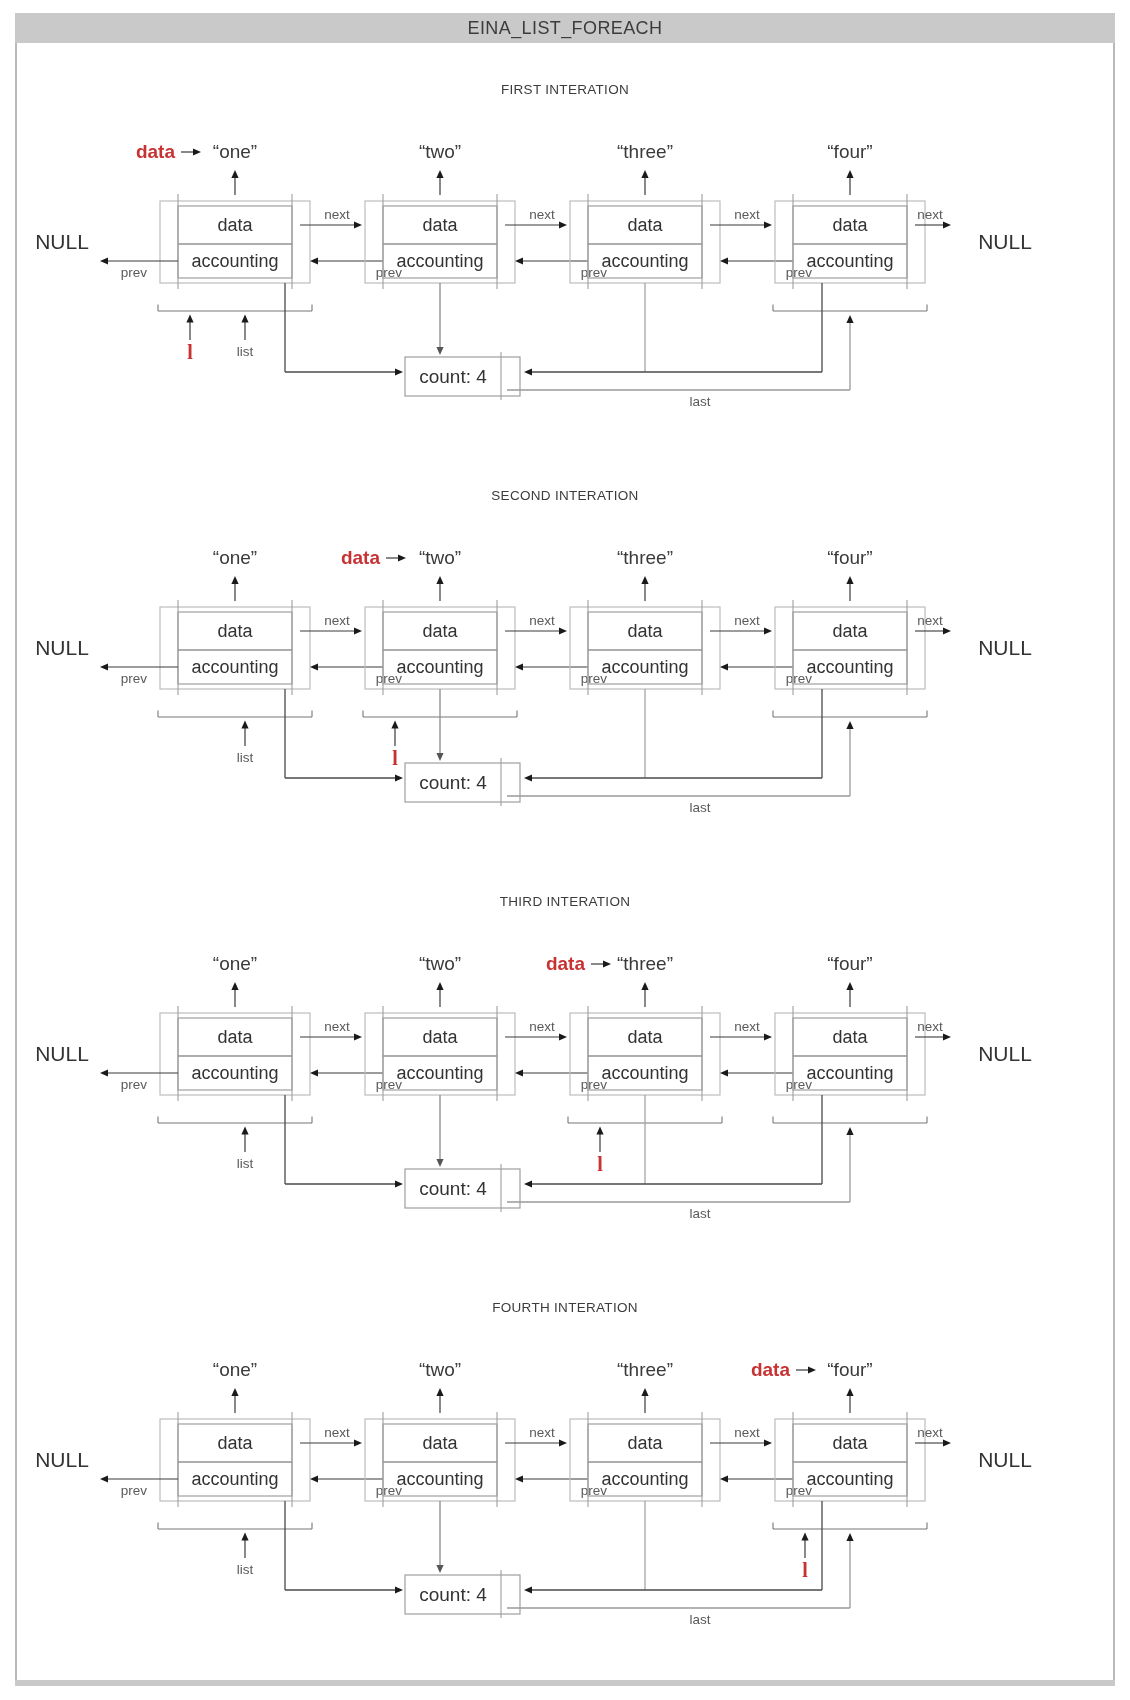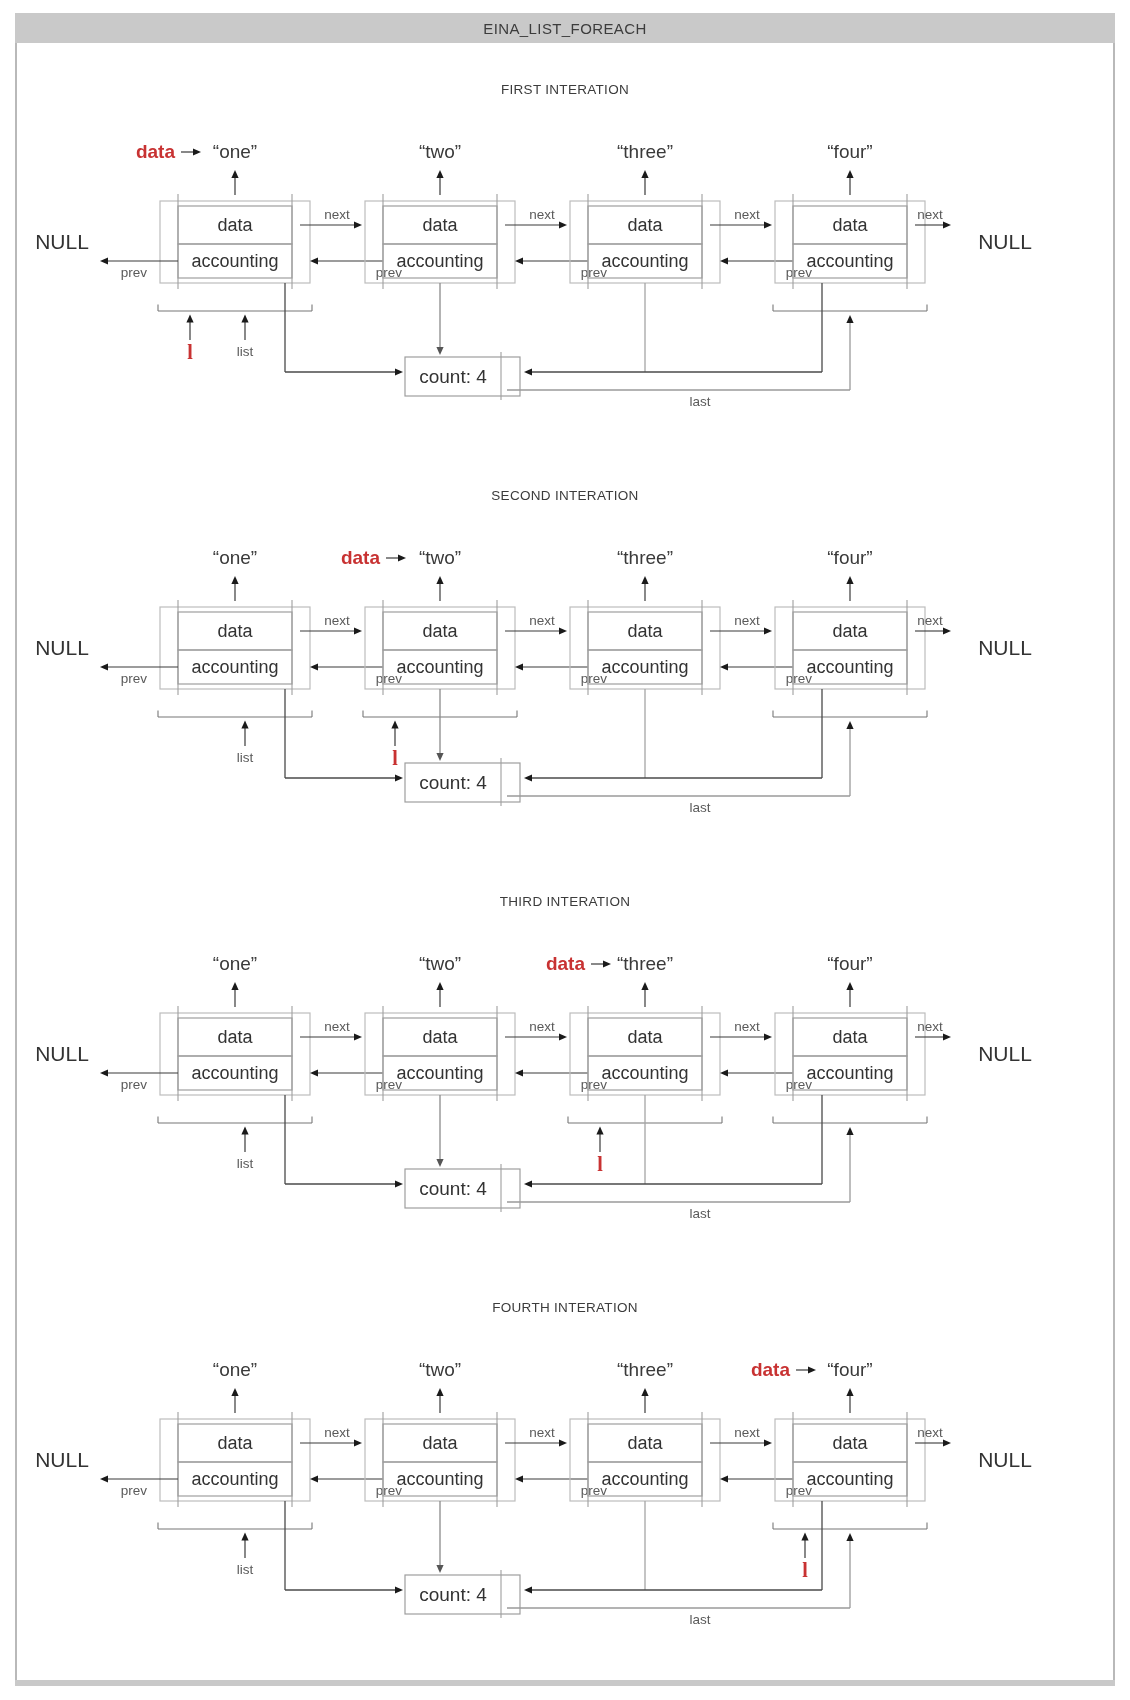--- a/index.html
+++ b/index.html
@@ -1,19 +1,19 @@
 <!DOCTYPE html>
 <html><head>
 <meta charset="utf-8">
 <style>
   html,body{margin:0;padding:0;background:#ffffff;}
   body{width:1130px;height:1700px;position:relative;font-family:"Liberation Sans",sans-serif;}
   .frame-top-bar{position:absolute;left:15px;top:13px;width:1100px;height:30px;background:#c9c9c9;
     display:flex;align-items:center;justify-content:center;}
-  .frame-top-bar span{font-size:15px;color:#3c3c3c;letter-spacing:.4px;}
+  .frame-top-bar span{font-size:18px;color:#3c3c3c;letter-spacing:.4px;}
   .frame-left{position:absolute;left:15px;top:43px;width:2px;height:1637px;background:#b9b9b9;}
   .frame-right{position:absolute;left:1113px;top:43px;width:2px;height:1637px;background:#b9b9b9;}
   .frame-bottom-bar{position:absolute;left:15px;top:1680px;width:1100px;height:6px;background:#c9c9c9;}
   svg{position:absolute;left:0;top:0;}
   svg text{font-family:"Liberation Sans",sans-serif;}
 </style>
 </head>
 <body>
 
 <div class="frame-top-bar">

